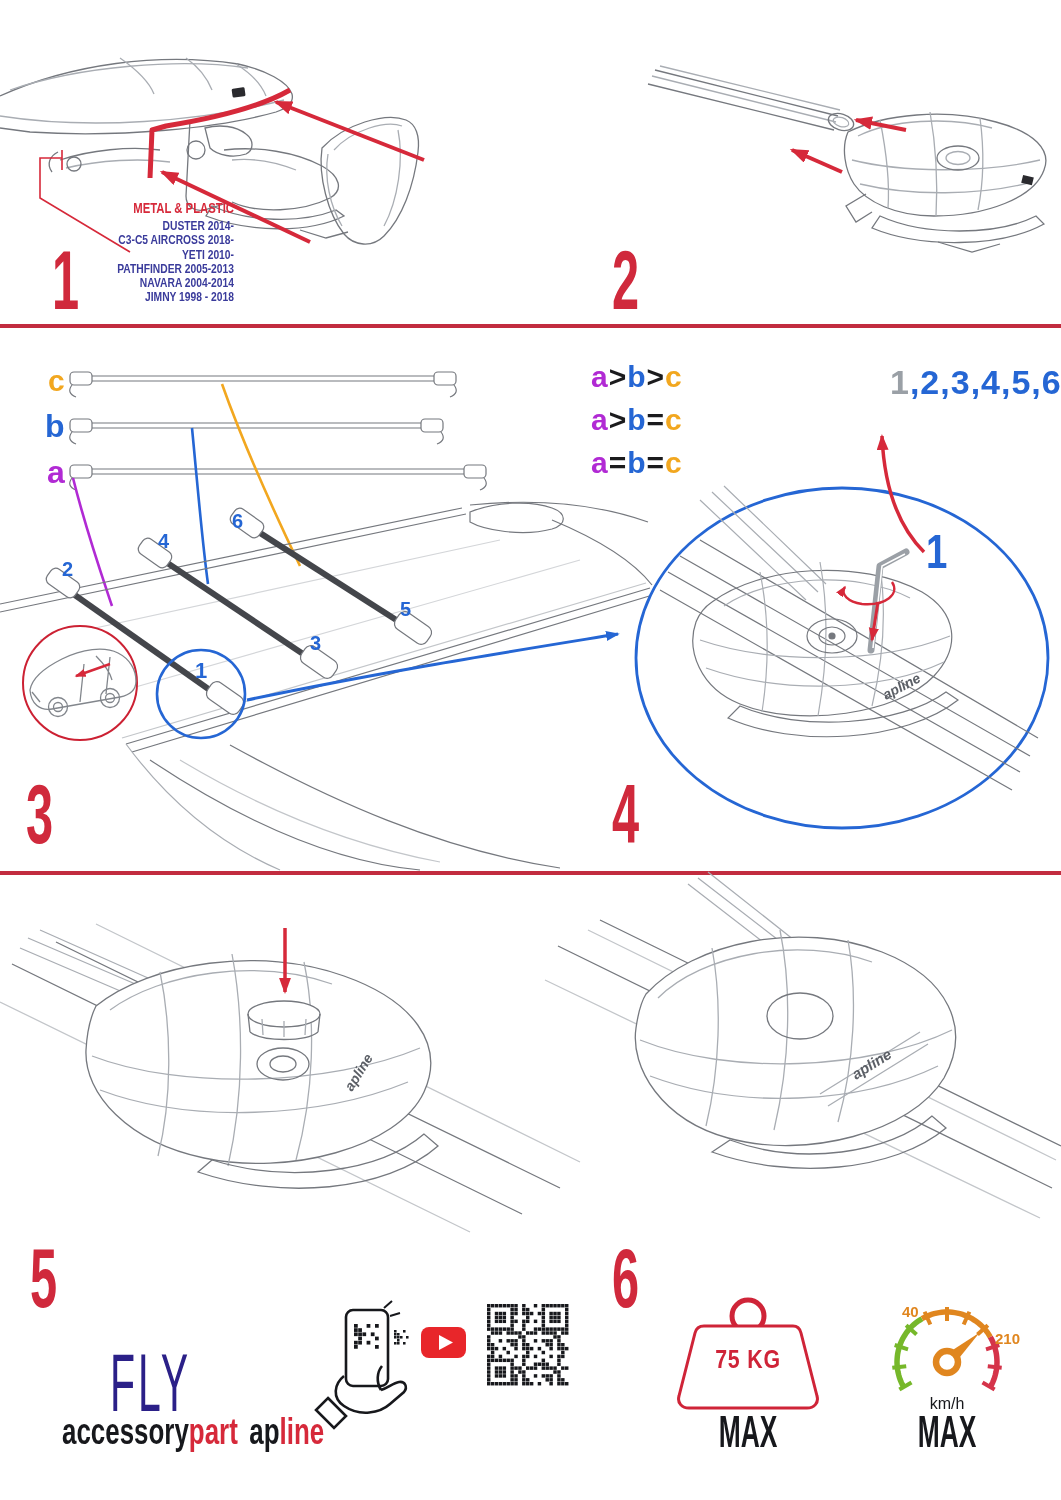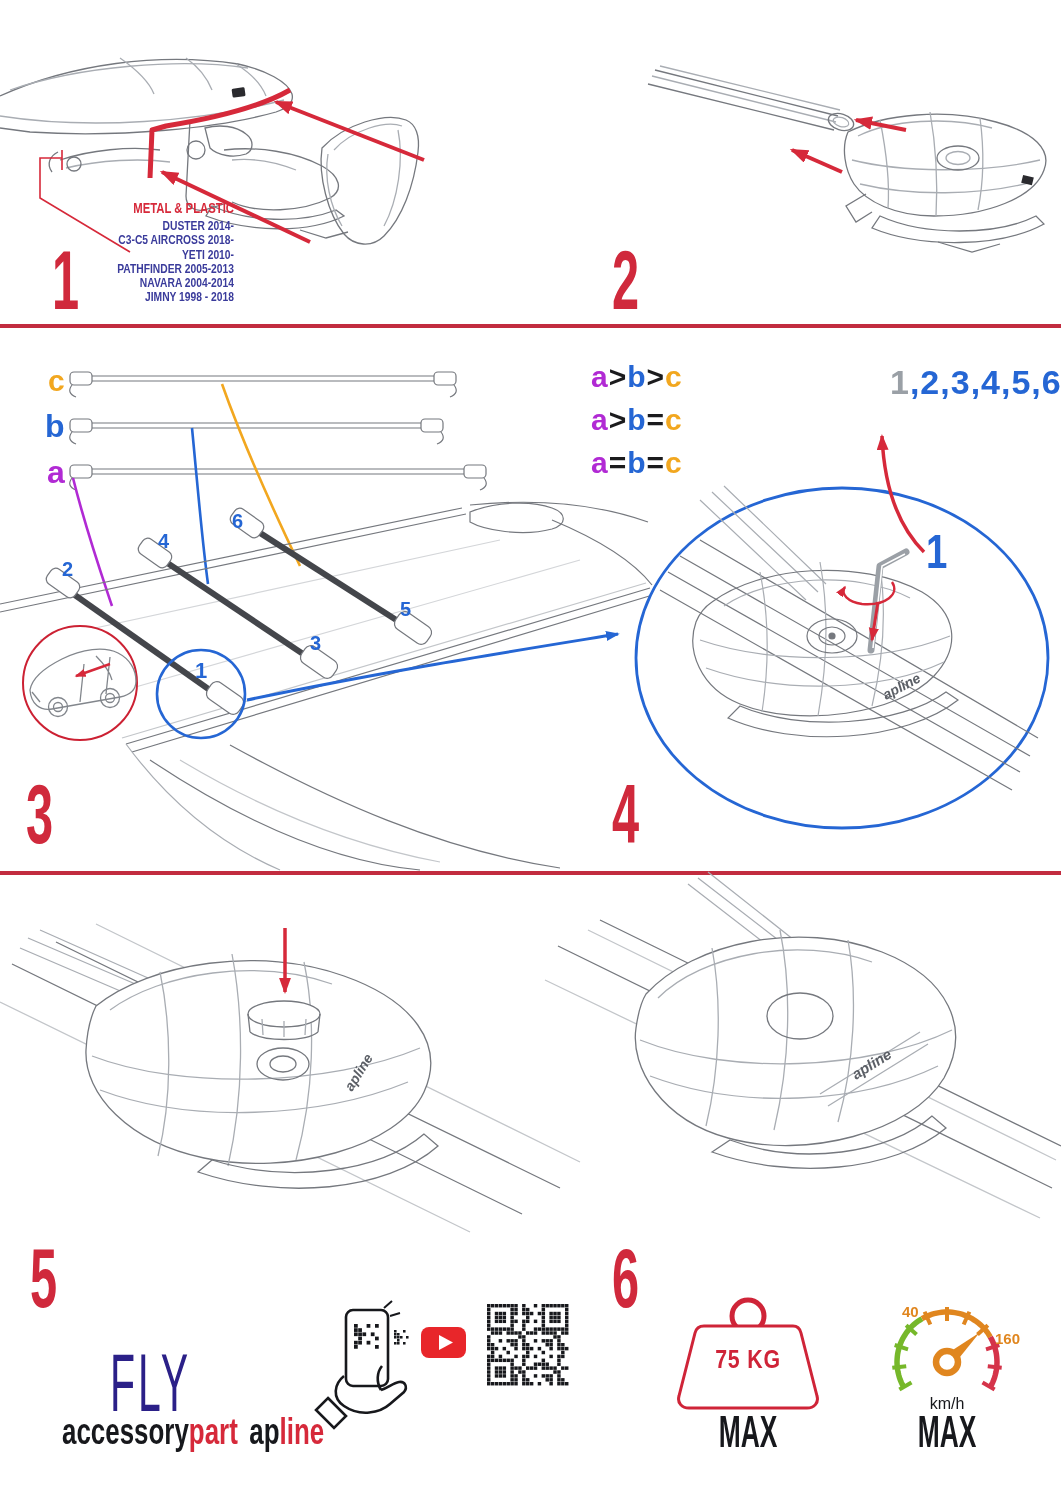--- a/index.html
+++ b/index.html
@@ -573,17 +573,17 @@
   </svg>
 
   <div class="fly">FLY</div>
   <div class="brandline">
     <span class="bk">accessory</span><span class="rd">part</span><span class="gap"></span><span class="bk">ap</span><span class="rd">line</span>
   </div>
 
   <div class="wval">75 KG</div>
   <div class="maxtxt" style="left:698px;top:1410px">MAX</div>
   <div class="sp60">40</div>
-  <div class="sp120">160</div>
+  <div class="sp120">210</div>
   <div class="kmh">km/h</div>
   <div class="maxtxt" style="left:897px;top:1410px">MAX</div>
 
 </div>
 
 </body></html>

